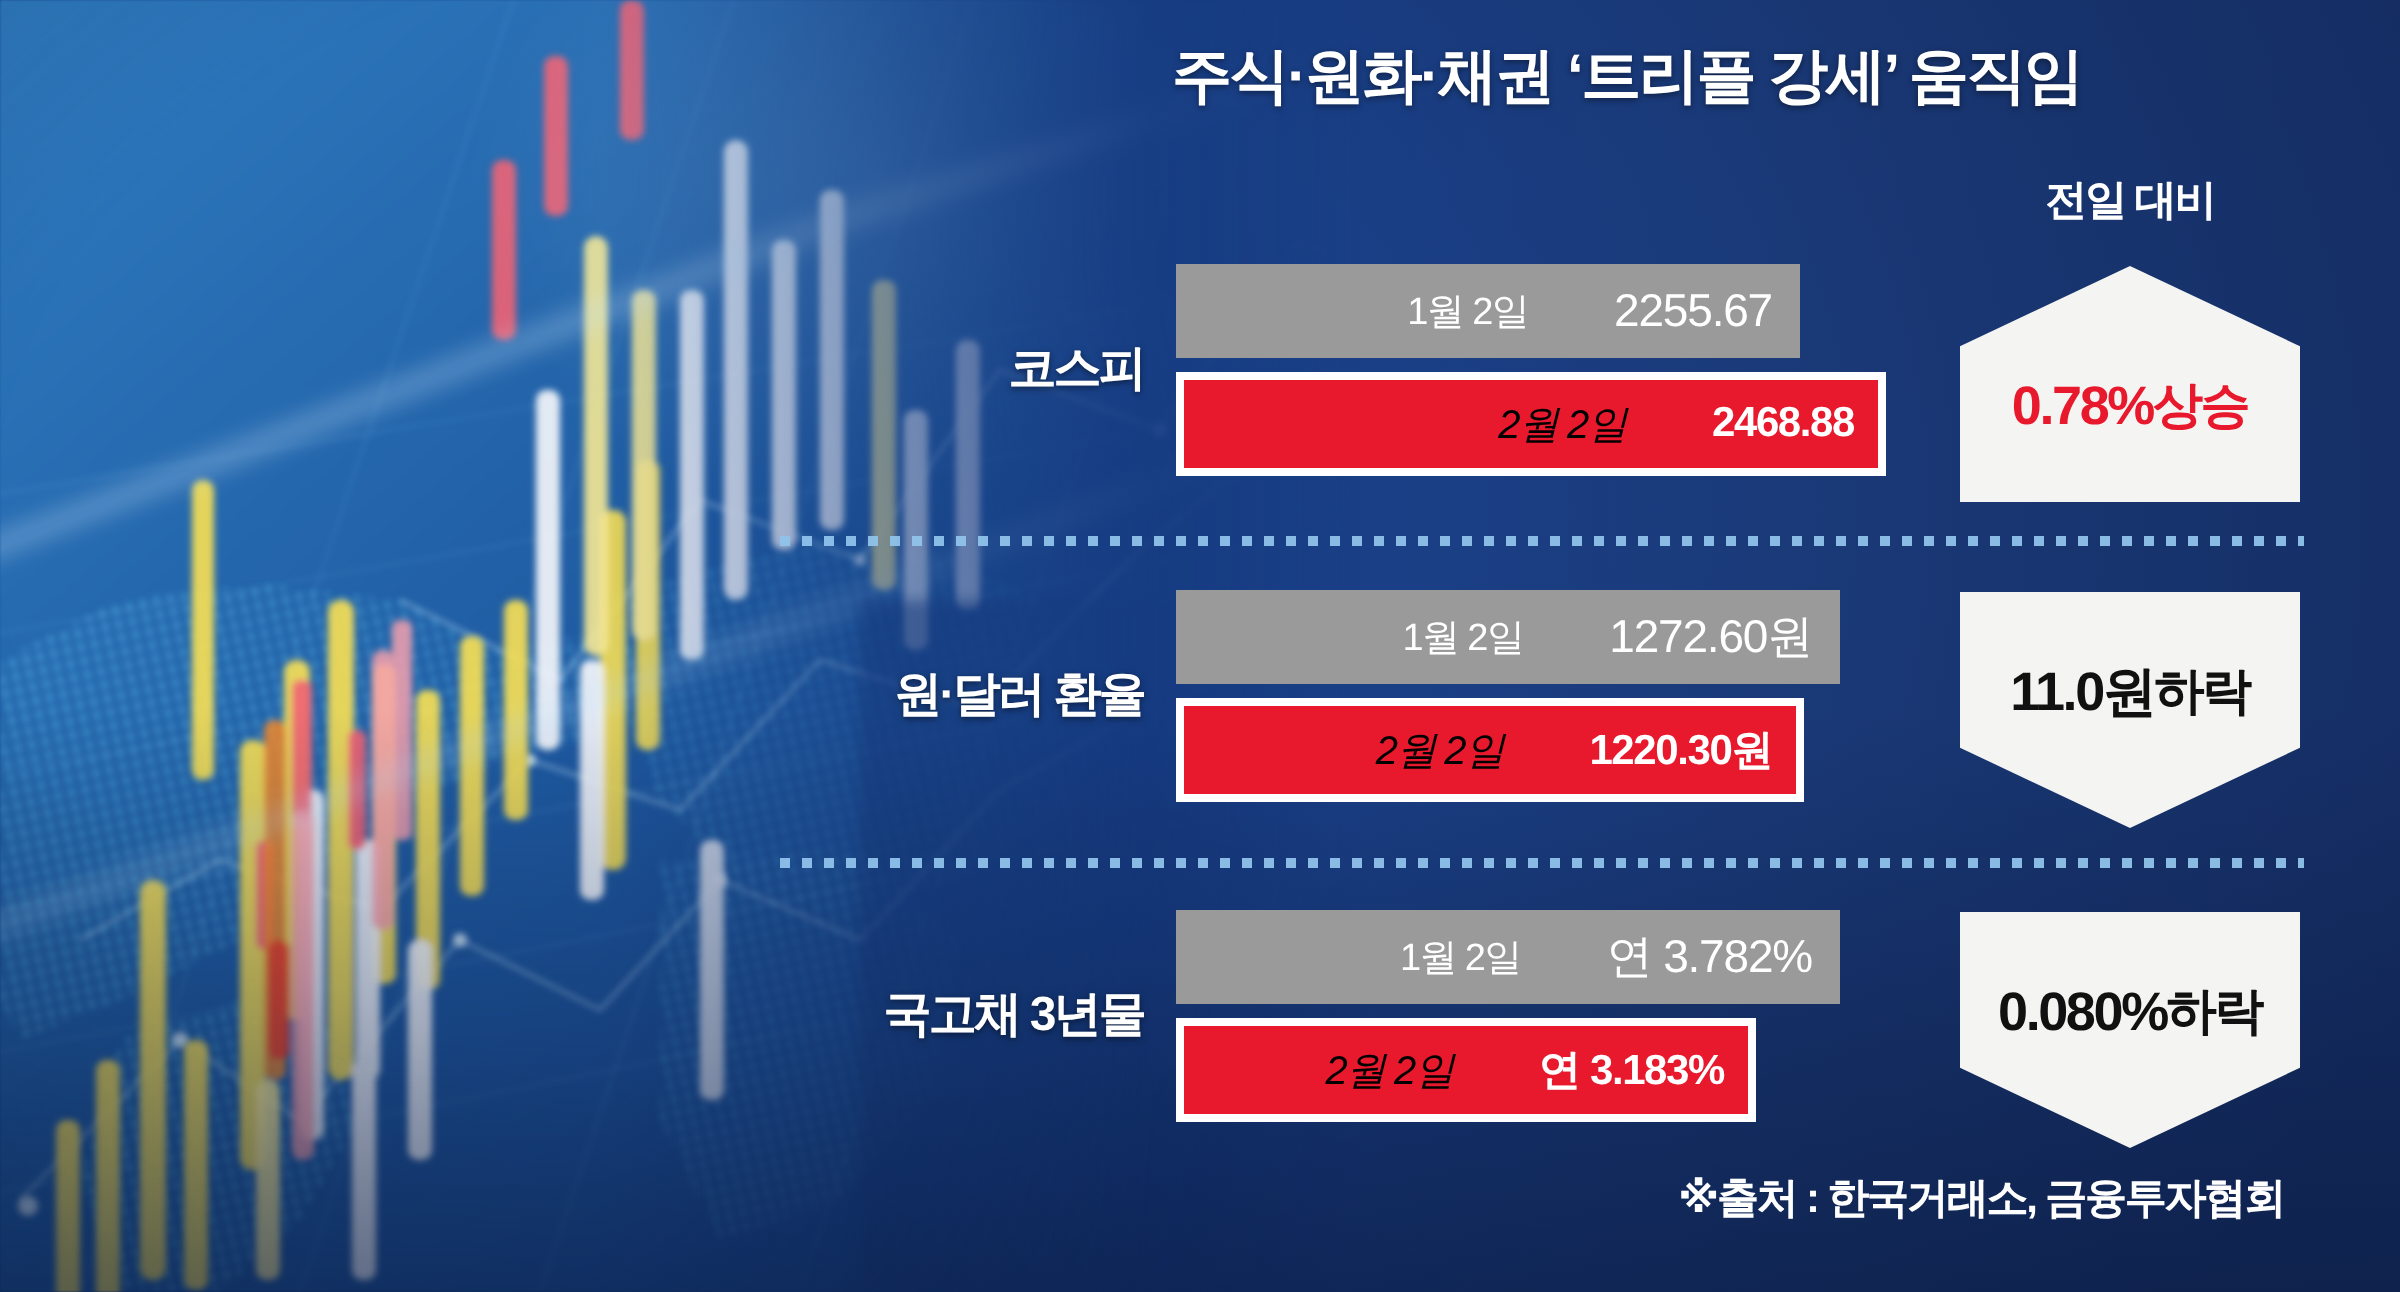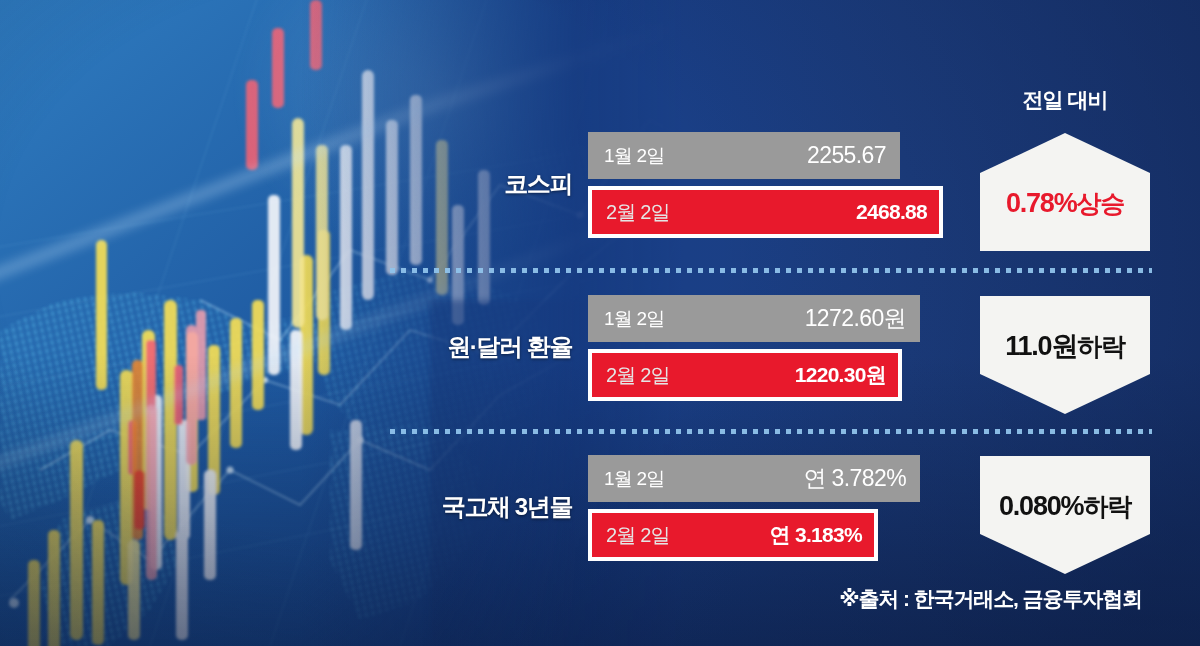--- a/index.html
+++ b/index.html
@@ -71,38 +71,39 @@
 
   .row-label {
     position:absolute; left:300px; width:272px; top:48px;
     text-align:right; color:#ffffff; font-size:24px; font-weight:bold;
     letter-spacing:-1.4px; white-space:nowrap;
     text-shadow:0 1px 3px rgba(0,0,0,0.5);
   }
 
   .bar {
     position:absolute; left:588px;
-    display:flex; align-items:center; justify-content:space-between;
+    display:flex; align-items:center; justify-content:flex-end;
     white-space:nowrap;
+    gap:43px;
   }
   .bar-prev {
     top:12px; height:47px;
     background:#9a9a9a;
     padding:0 14px 0 16px;
   }
   .bar-prev .bar-date { font-size:19px; color:#ffffff; letter-spacing:-0.8px; }
   .bar-prev .bar-value { font-size:23px; color:#ffffff; font-weight:500; letter-spacing:-0.6px; }
 
   .bar-cur {
     top:66px; height:52px;
     background:#e8192c;
     border:4px solid #ffffff;
     padding:0 12px 0 14px;
   }
-  .bar-cur .bar-date { font-size:20px; color:#e5e5e5; letter-spacing:-0.8px; }
+  .bar-cur .bar-date { font-size:20px; color:#000000; letter-spacing:-0.8px;font-style:italic; }
   .bar-cur .bar-value { font-size:21px; color:#ffffff; font-weight:bold; letter-spacing:-0.7px; }
 
   
   .badge {
     position:absolute; left:980px; width:170px; height:118px; z-index:12;
     background:#f4f4f2;
     display:flex; flex-direction:row; align-items:center; justify-content:center;
     line-height:1.14;
   }
   #badge-0 { top:133px; clip-path:polygon(0% 34%, 50% 0%, 100% 34%, 100% 100%, 0% 100%); }
@@ -276,20 +277,21 @@
       </g>
 
       <rect x="430" y="300" width="330" height="346" fill="#163a7d" opacity="0.55" filter="url(#softer)"></rect>
     </svg>
   </div>
   <div class="bg-blur-soft"></div>
 
   <div class="right-wash"></div>
   <div class="vignette"></div>
 
+  <div class="title">주식·원화·채권 ‘트리플 강세’ 움직임</div>
 
   <div class="delta-header">전일 대비</div>
 
   <div class="row" id="row-0">
     <div class="row-label">코스피</div>
     <div class="bar bar-prev" style="width:312px">
       <span class="bar-date">1월 2일</span>
       <span class="bar-value">2255.67</span>
     </div>
     <div class="bar bar-cur" style="width:355px">

